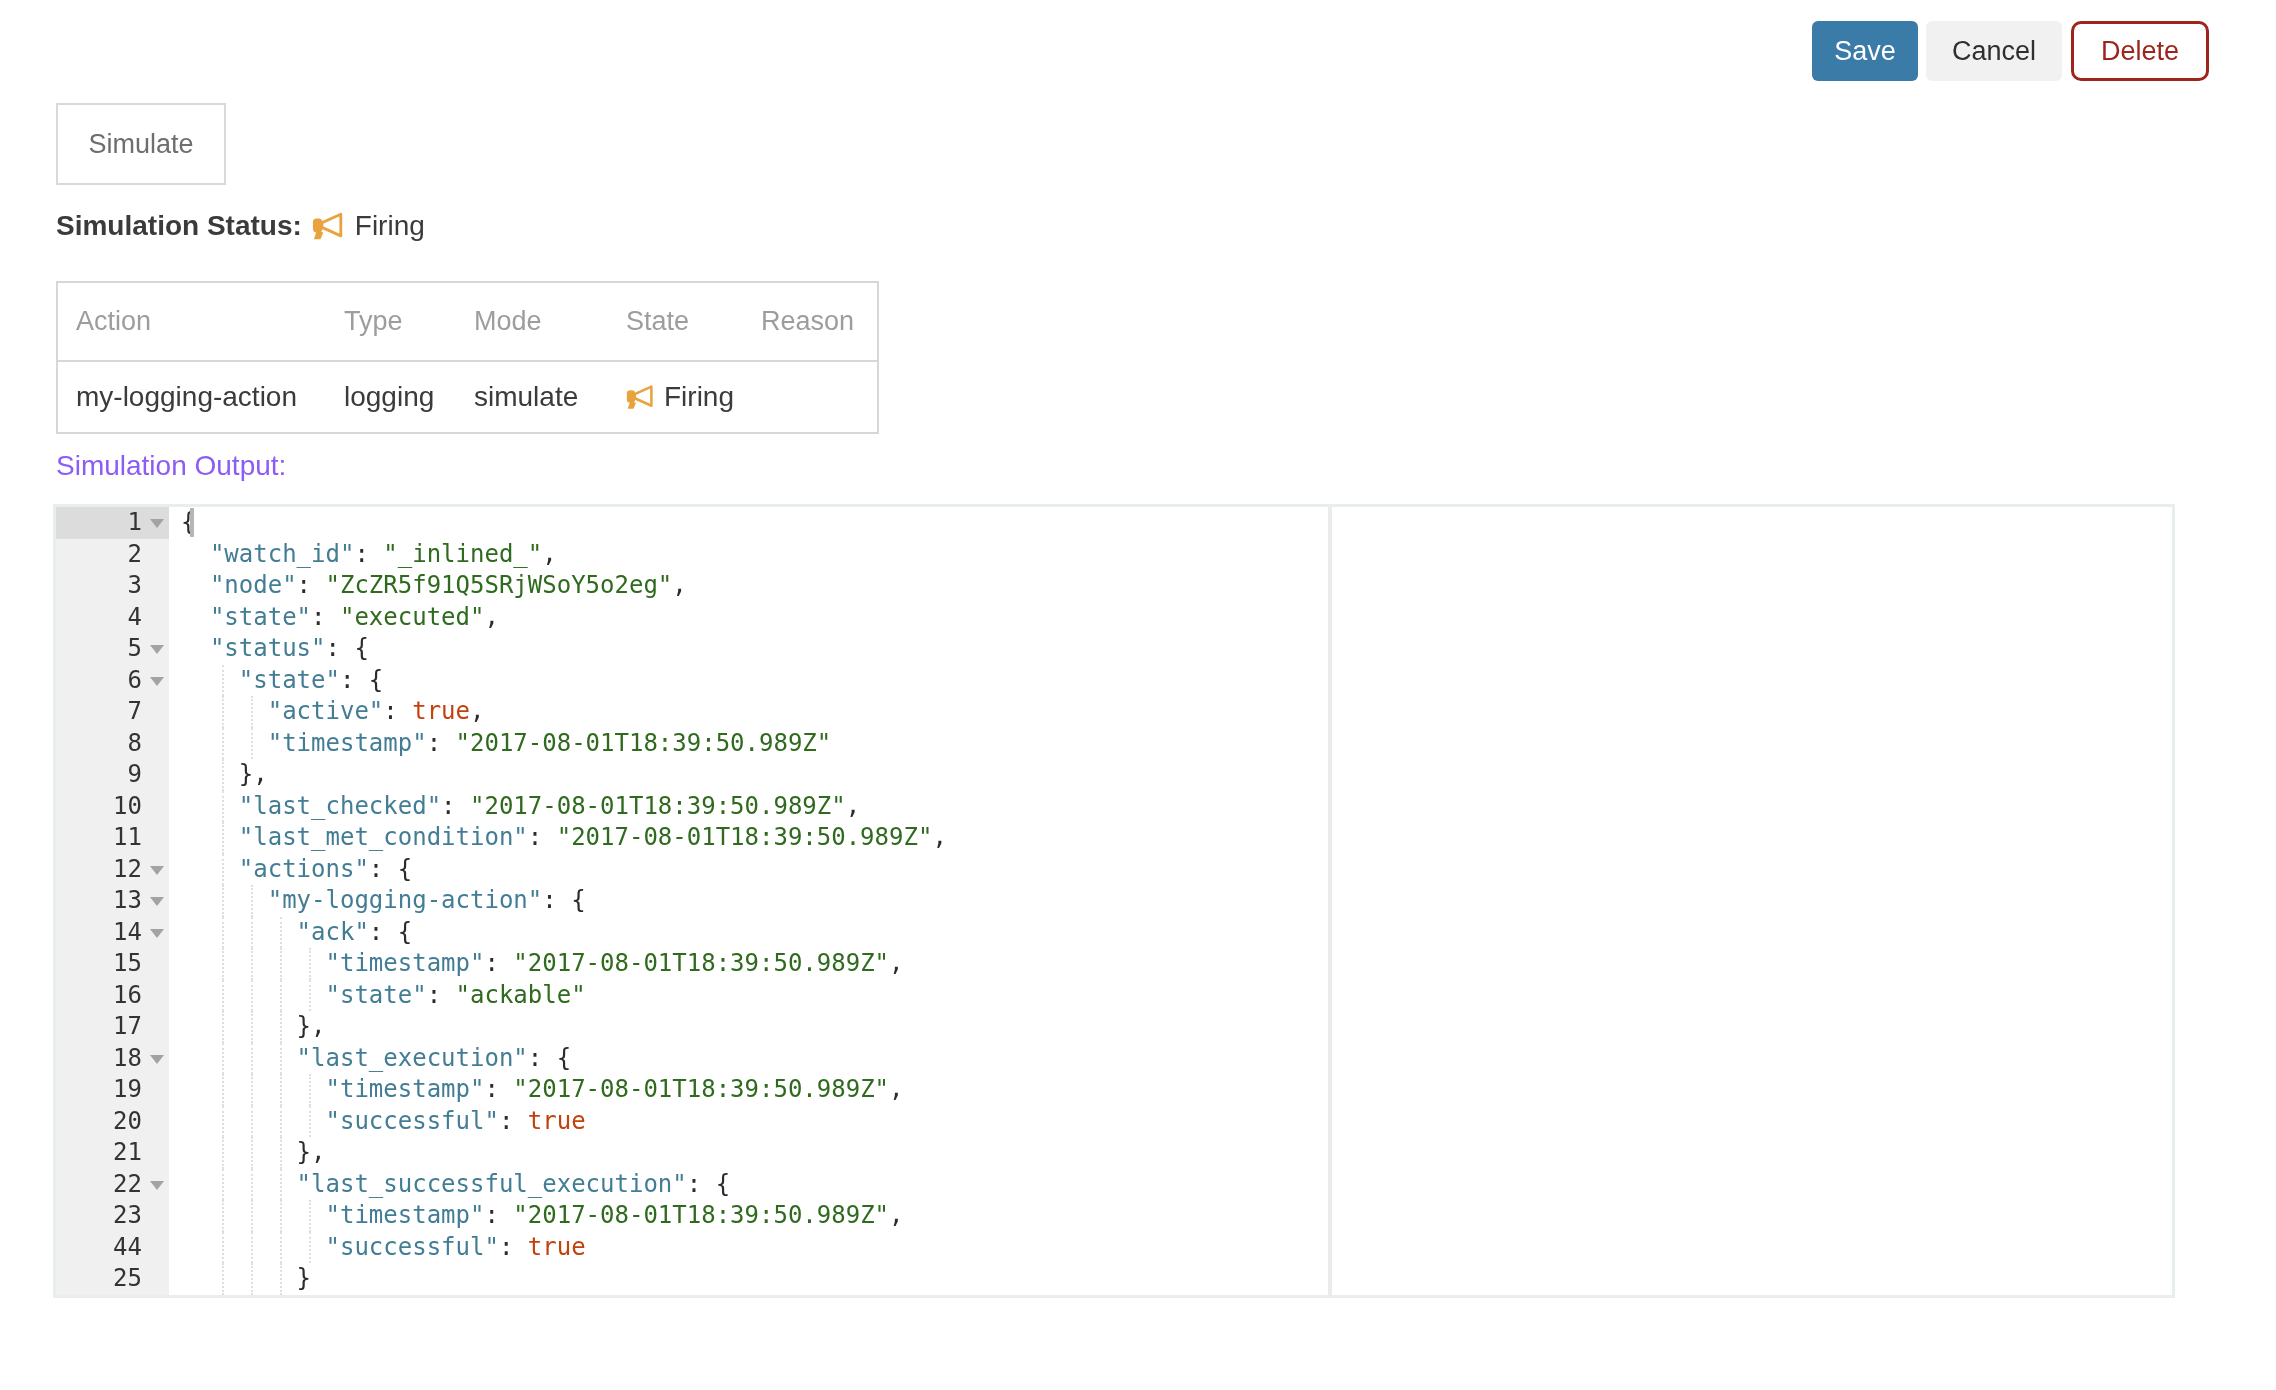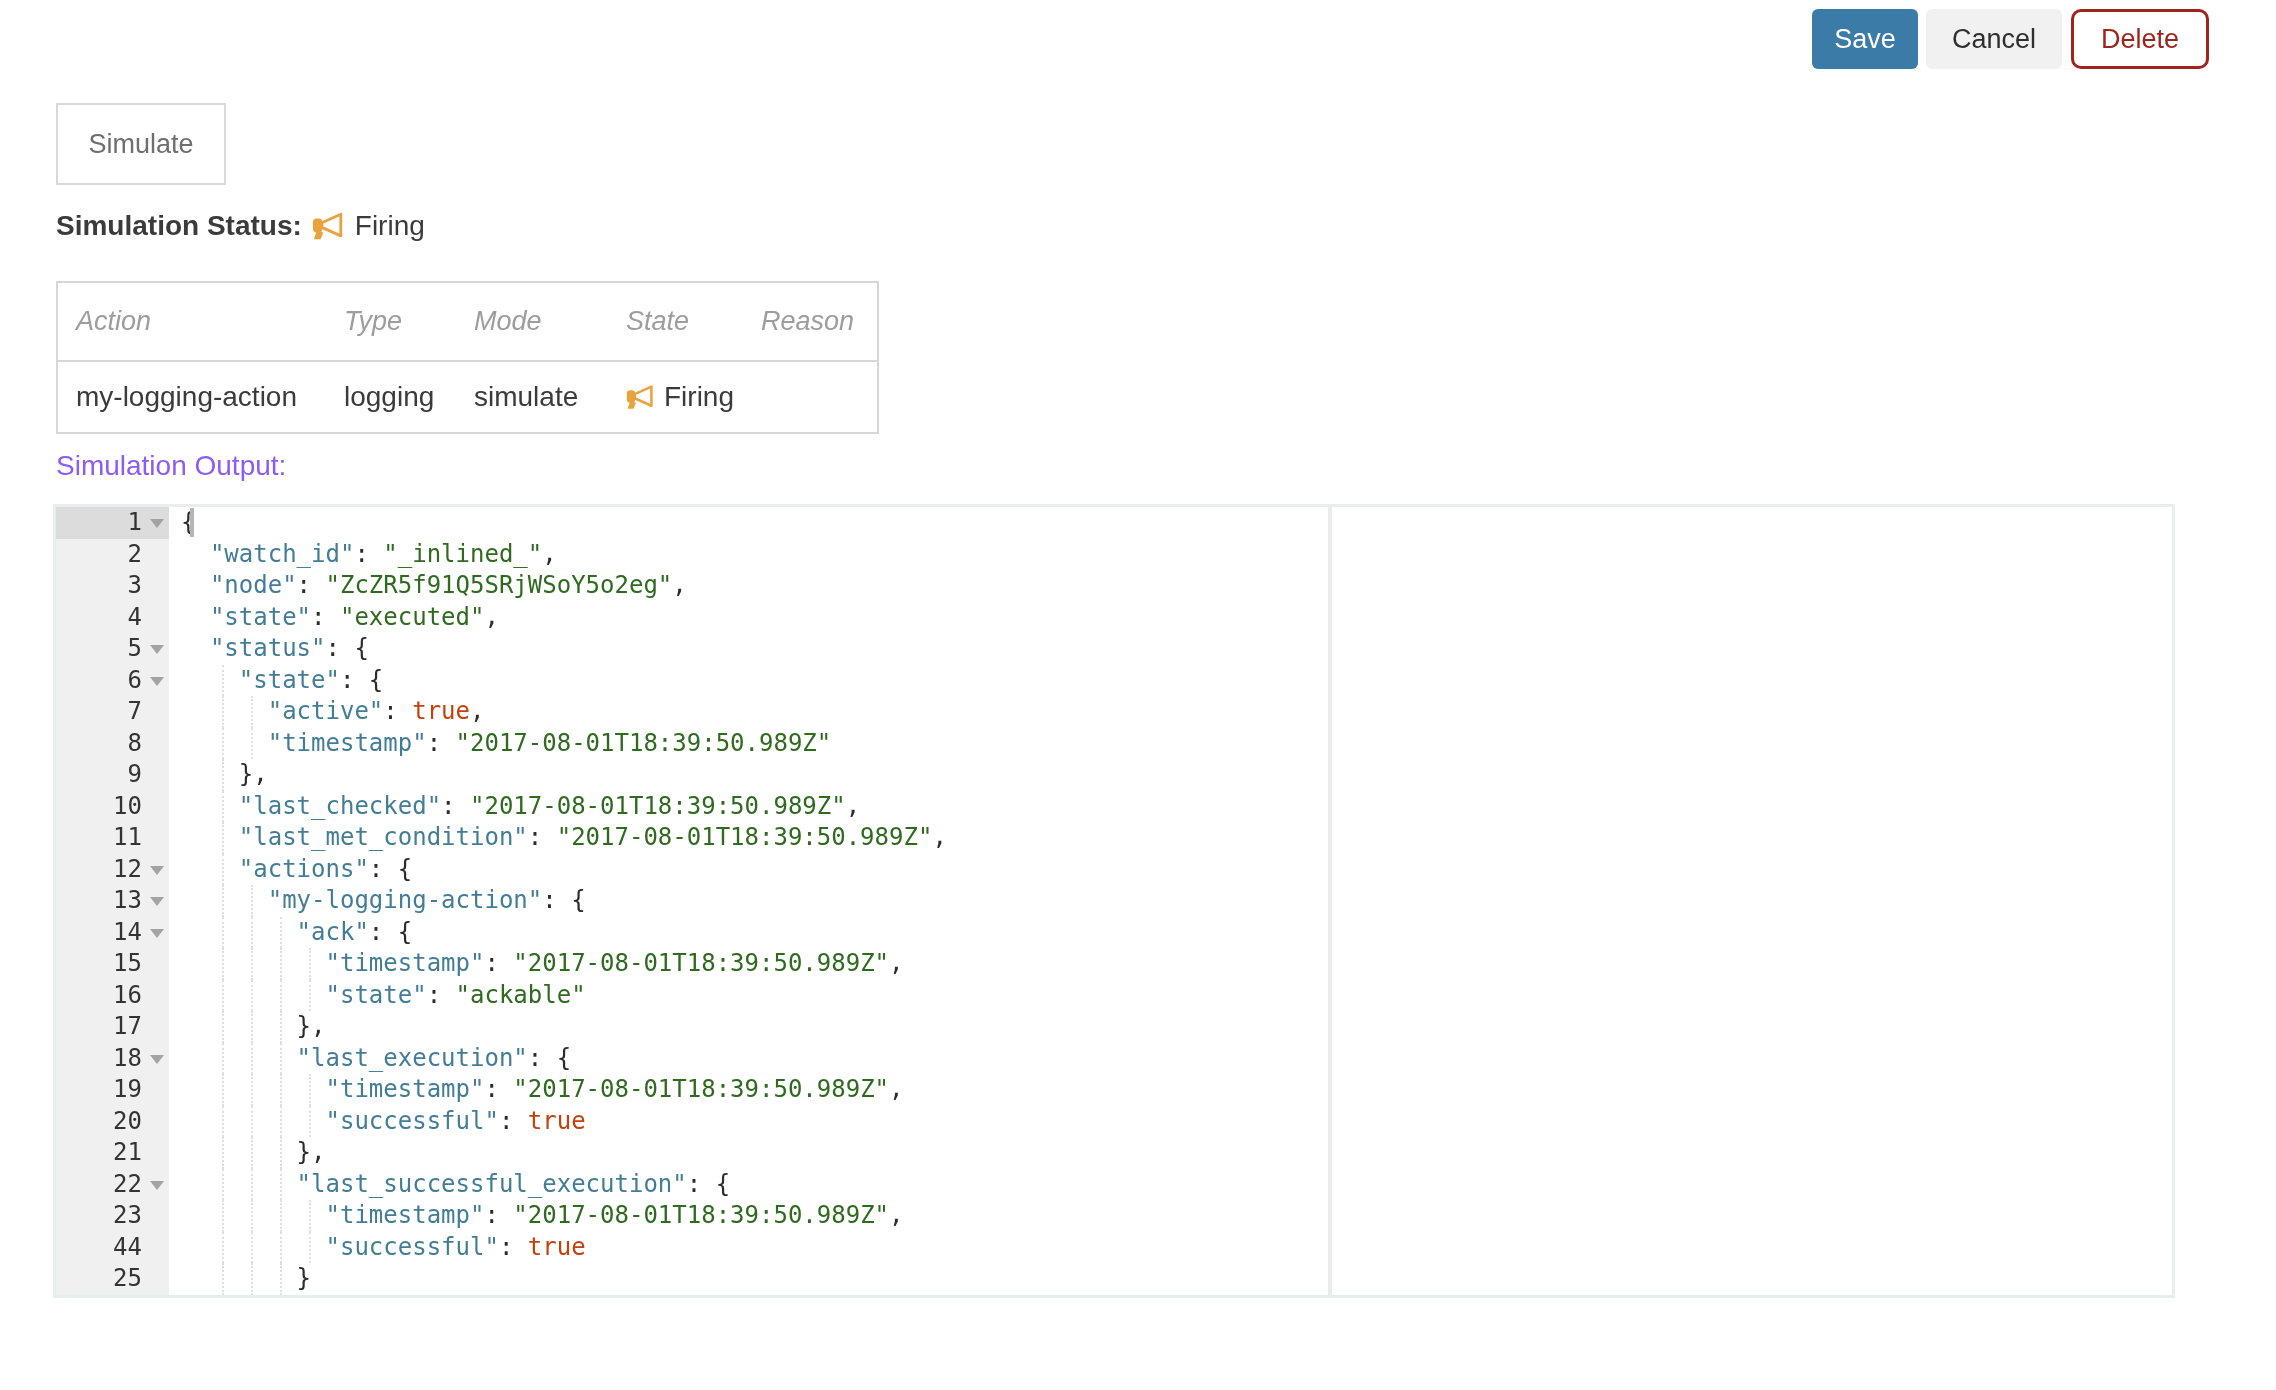--- a/index.html
+++ b/index.html
@@ -3,21 +3,21 @@
 <meta charset="utf-8">
 <style>
   html,body{margin:0;padding:0;}
   body{
     width:2276px;height:1390px;position:relative;background:#ffffff;
     font-family:"Liberation Sans",sans-serif;color:#3b3b3b;overflow:hidden;
   }
   *{box-sizing:border-box;}
 
   
-  .toolbar{position:absolute;top:9px;left:1782px;display:flex;align-items:flex-end;padding-left:30px;}
+  .toolbar{position:absolute;top:21px;left:1782px;display:flex;align-items:flex-end;padding-left:30px;}
   .btn{height:60px;font-size:27px;font-family:inherit;border:none;border-radius:6px;cursor:pointer;line-height:1;}
   .btn-save{width:106px;background:#3b7ba7;color:#ffffff;}
   .btn-cancel{width:136px;background:#f1f1f1;color:#2f2f2f;margin-left:8px;}
   .btn-delete{width:138px;background:#ffffff;color:#9e241e;border:3px solid #9e241e;border-radius:10px;margin-left:9px;}
 
   
   .tabs{position:absolute;top:103px;left:56px;display:flex;align-items:flex-start;}
   .tab{
     height:82px;border:2px solid #d9d9d9;background:#ffffff;color:#6e6e6e;
     font-size:27px;display:flex;align-items:center;justify-content:center;cursor:pointer;
@@ -34,21 +34,21 @@
   .status-line .bullhorn{margin:0 9px 0 10px;display:inline-flex;}
   .status-text{color:#3b3b3b;}
 
   
   .actions-table{
     position:absolute;top:281px;left:56px;width:823px;
     border-collapse:collapse;border:2px solid #d7d7d7;background:#ffffff;
   }
   .actions-table th{
     font-weight:normal;text-align:left;color:#9d9d9d;font-size:27px;
-    padding:23px 0 23px 18px;border-bottom:2px solid #d7d7d7;font-style:italic;
+    padding:23px 0 23px 18px;border-bottom:2px solid #d7d7d7;
   }
   .actions-table td{
     color:#3b3b3b;font-size:28px;text-align:left;padding:19px 0 19px 18px;vertical-align:middle;
   }
   .state-cell-inner{display:flex;align-items:center;}
   .state-cell-inner .bullhorn{margin-right:8px;display:inline-flex;}
 
   
   .output-label{position:absolute;top:450px;left:56px;font-size:28px;font-weight:normal;color:#8b5cf6;}
 

